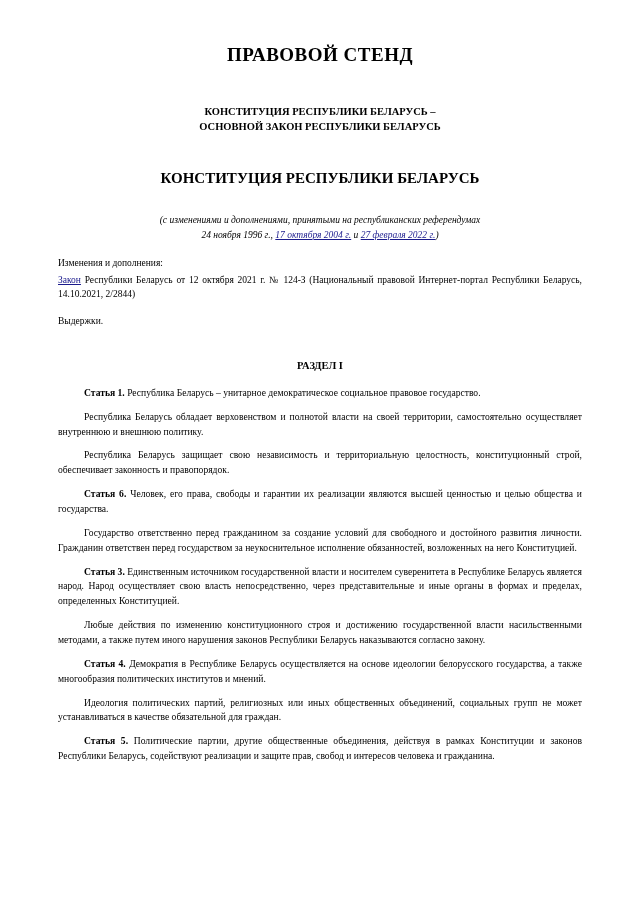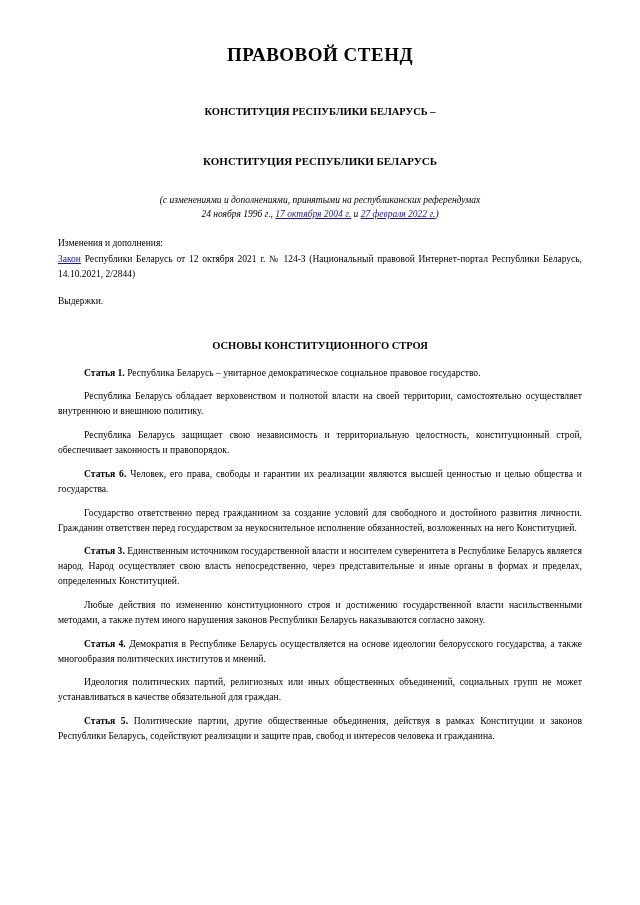--- a/index.html
+++ b/index.html
@@ -31,21 +31,21 @@
     font-size: 10.5px;
     font-weight: bold;
     line-height: 1.45;
     margin: 0 0 36px 0;
   }
   .subtitle-line {
     display: block;
   }
   .const-heading {
     text-align: center;
-    font-size: 11px;
+    font-size: 15px;
     font-weight: bold;
     margin: 0 0 26px 0;
   }
   .amend-note {
     text-align: center;
     font-size: 9.5px;
     font-style: italic;
     line-height: 1.5;
     margin: 0 0 14px 0;
   }
@@ -98,38 +98,39 @@
 </style>
 </head>
 <body>
 
 <div class="page">
 
   <h1 class="doc-title">ПРАВОВОЙ СТЕНД</h1>
 
   <div class="subtitle-block">
     <span class="subtitle-line">КОНСТИТУЦИЯ РЕСПУБЛИКИ БЕЛАРУСЬ –</span>
+    <span class="subtitle-line">ОСНОВНОЙ ЗАКОН РЕСПУБЛИКИ БЕЛАРУСЬ</span>
   </div>
 
   <div class="const-heading">КОНСТИТУЦИЯ РЕСПУБЛИКИ БЕЛАРУСЬ</div>
 
   <div class="amend-note">
     <span>(с изменениями и дополнениями, принятыми на республиканских референдумах</span><br>
     <span>24 ноября 1996 г., </span><a class="lnk" href="#">17 октября 2004 г.</a><span> и </span><a class="lnk" href="#">27 февраля 2022 г.</a><span>)</span>
   </div>
 
   <div class="changes-block">
     <span class="changes-label">Изменения и дополнения:</span>
     <span class="changes-text"><a class="lnk" href="#">Закон</a><span> Республики Беларусь от 12 октября 2021 г. № 124-З (Национальный правовой Интернет-портал Республики Беларусь, 14.10.2021, 2/2844)</span></span>
   </div>
 
   <div class="excerpt">Выдержки.</div>
 
   <div class="section-title">
-    <span>ОСНОВЫ КОНСТИТУЦИОННОГО СТРОЯ</span>
+    <span>РАЗДЕЛ I</span>
   </div>
 
   <div id="body-paragraphs">
       <p class="para"><span class="art">Статья 1.</span><span> Республика Беларусь – унитарное демократическое социальное правовое государство.</span></p>
       <p class="para"><span>Республика Беларусь обладает верховенством и полнотой власти на своей территории, самостоятельно осуществляет внутреннюю и внешнюю политику.</span></p>
       <p class="para"><span>Республика Беларусь защищает свою независимость и территориальную целостность, конституционный строй, обеспечивает законность и правопорядок.</span></p>
       <p class="para"><span class="art">Статья 6.</span><span> Человек, его права, свободы и гарантии их реализации являются высшей ценностью и целью общества и государства.</span></p>
       <p class="para"><span>Государство ответственно перед гражданином за создание условий для свободного и достойного развития личности. Гражданин ответствен перед государством за неукоснительное исполнение обязанностей, возложенных на него Конституцией.</span></p>
       <p class="para"><span class="art">Статья 3.</span><span> Единственным источником государственной власти и носителем суверенитета в Республике Беларусь является народ. Народ осуществляет свою власть непосредственно, через представительные и иные органы в формах и пределах, определенных Конституцией.</span></p>
       <p class="para"><span>Любые действия по изменению конституционного строя и достижению государственной власти насильственными методами, а также путем иного нарушения законов Республики Беларусь наказываются согласно закону.</span></p>

